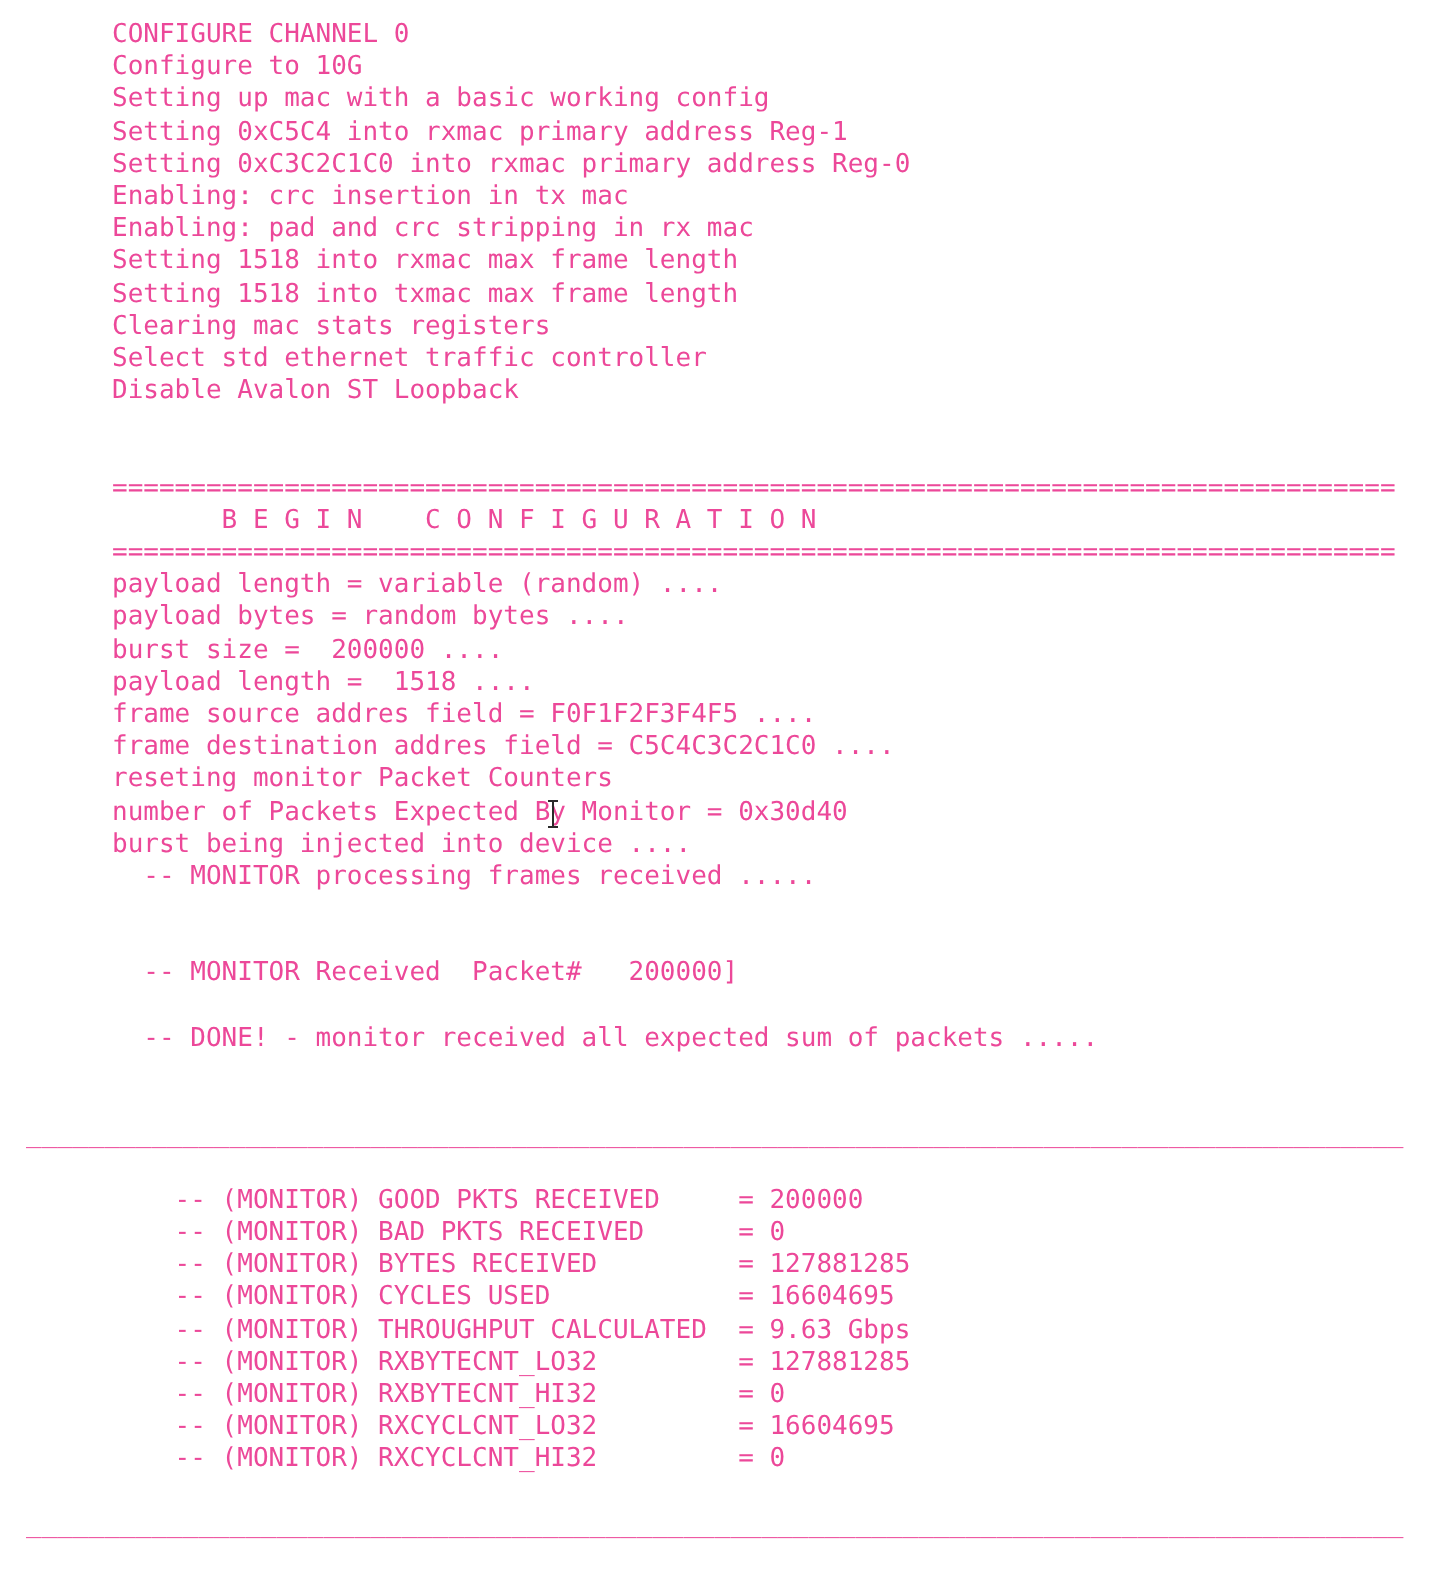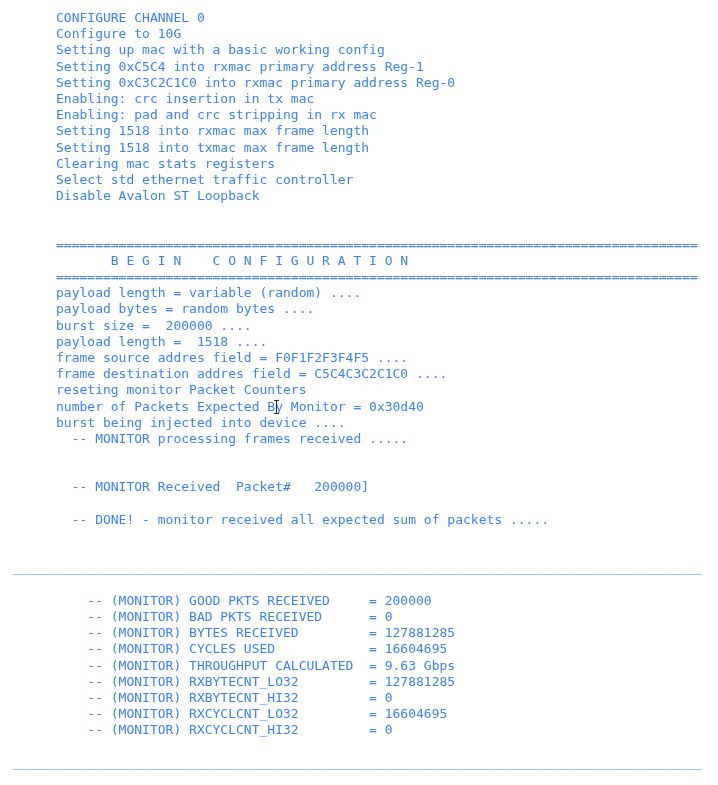--- a/index.html
+++ b/index.html
@@ -14,21 +14,21 @@
     overflow: hidden;
   }
   .console {
     position: absolute;
     top: 10px;
     left: 13px;
     width: 705px;
     font-family: "DejaVu Sans Mono", "Liberation Mono", monospace;
     font-size: 13px;
     line-height: 16.2px;
-    color: #3b82f6;
+    color: #ec4899;
     white-space: pre;
   }
   .line {
     height: 16.2px;
     margin-left: 43px; 
   }
   .line.rule {
     margin-left: 0; 
     letter-spacing: 0;
     font-style: italic;

